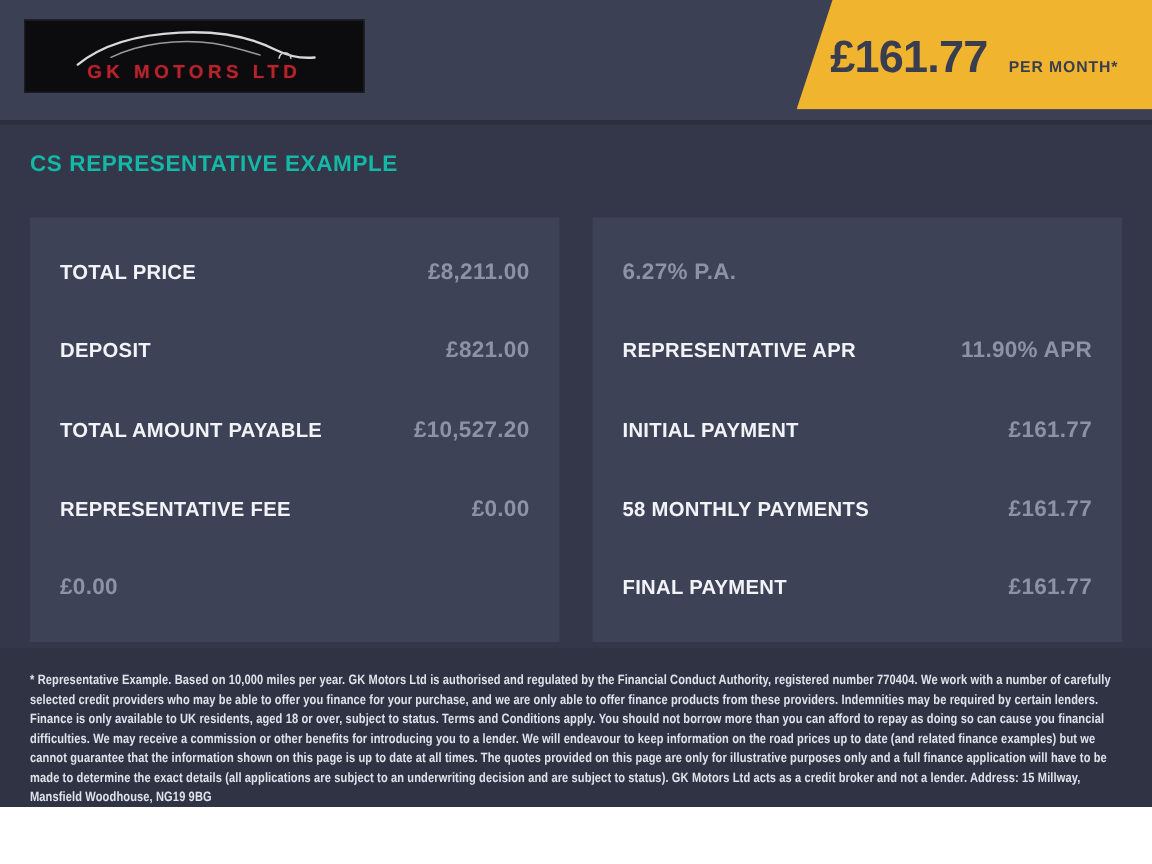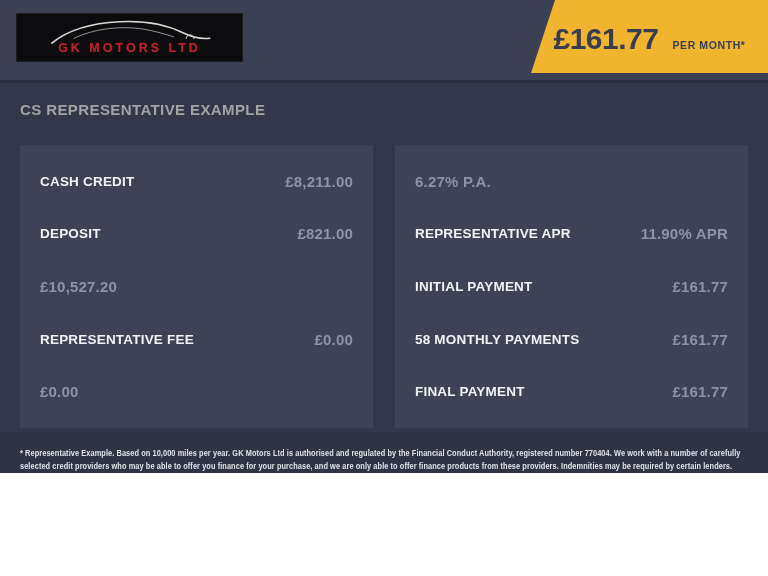--- a/index.html
+++ b/index.html
@@ -1,18 +1,18 @@
 <!DOCTYPE html>
 <html><head>
 <meta charset="utf-8">
 <style>
   html,body{margin:0;padding:0;}
   .page{
     position:relative;
-    width:768px;height:473px;
+    width:768px;height:538px;
     background:#333749;
     font-family:"Liberation Sans", sans-serif;
     overflow:hidden;
   }
   
   .header{
     position:absolute;top:0;left:0;width:768px;height:80px;
     background:#3B4054;
     box-shadow:0 3px 0 rgba(0,0,0,0.14);
   }
@@ -44,21 +44,21 @@
     color:#383D4F;font-size:30px;font-weight:bold;
     letter-spacing:-0.5px;line-height:1;
   }
   .price-period{
     color:#383D4F;font-size:10.5px;font-weight:bold;
     letter-spacing:0.6px;margin-left:14px;
   }
   
   .page-title{
     position:absolute;top:101px;left:20px;margin:0;
-    color:#a3a3a3;font-size:15px;font-weight:bold;
+    color:#14b8a6;font-size:15px;font-weight:bold;
     letter-spacing:0.4px;
   }
   
   .panels{
     position:absolute;top:145px;left:20px;width:728px;height:283px;
     display:flex;gap:22px;
   }
   .panel{
     flex:1;
     background:#3D4257;
@@ -116,28 +116,29 @@
     </div>
 
   </div>
 
   <h1 class="page-title">CS REPRESENTATIVE EXAMPLE</h1>
 
   <div class="panels">
 
     <section class="panel">
       <div class="frow">
-        <span class="lbl">CASH CREDIT</span>
+        <span class="lbl">TOTAL PRICE</span>
         <span class="val">£8,211.00</span>
       </div>
       <div class="frow">
         <span class="lbl">DEPOSIT</span>
         <span class="val">£821.00</span>
       </div>
       <div class="frow">
+        <span class="lbl">TOTAL AMOUNT PAYABLE</span>
         <span class="val">£10,527.20</span>
       </div>
       <div class="frow">
         <span class="lbl">REPRESENTATIVE FEE</span>
         <span class="val">£0.00</span>
       </div>
       <div class="frow">
         <span class="val">£0.00</span>
       </div>
     </section>

